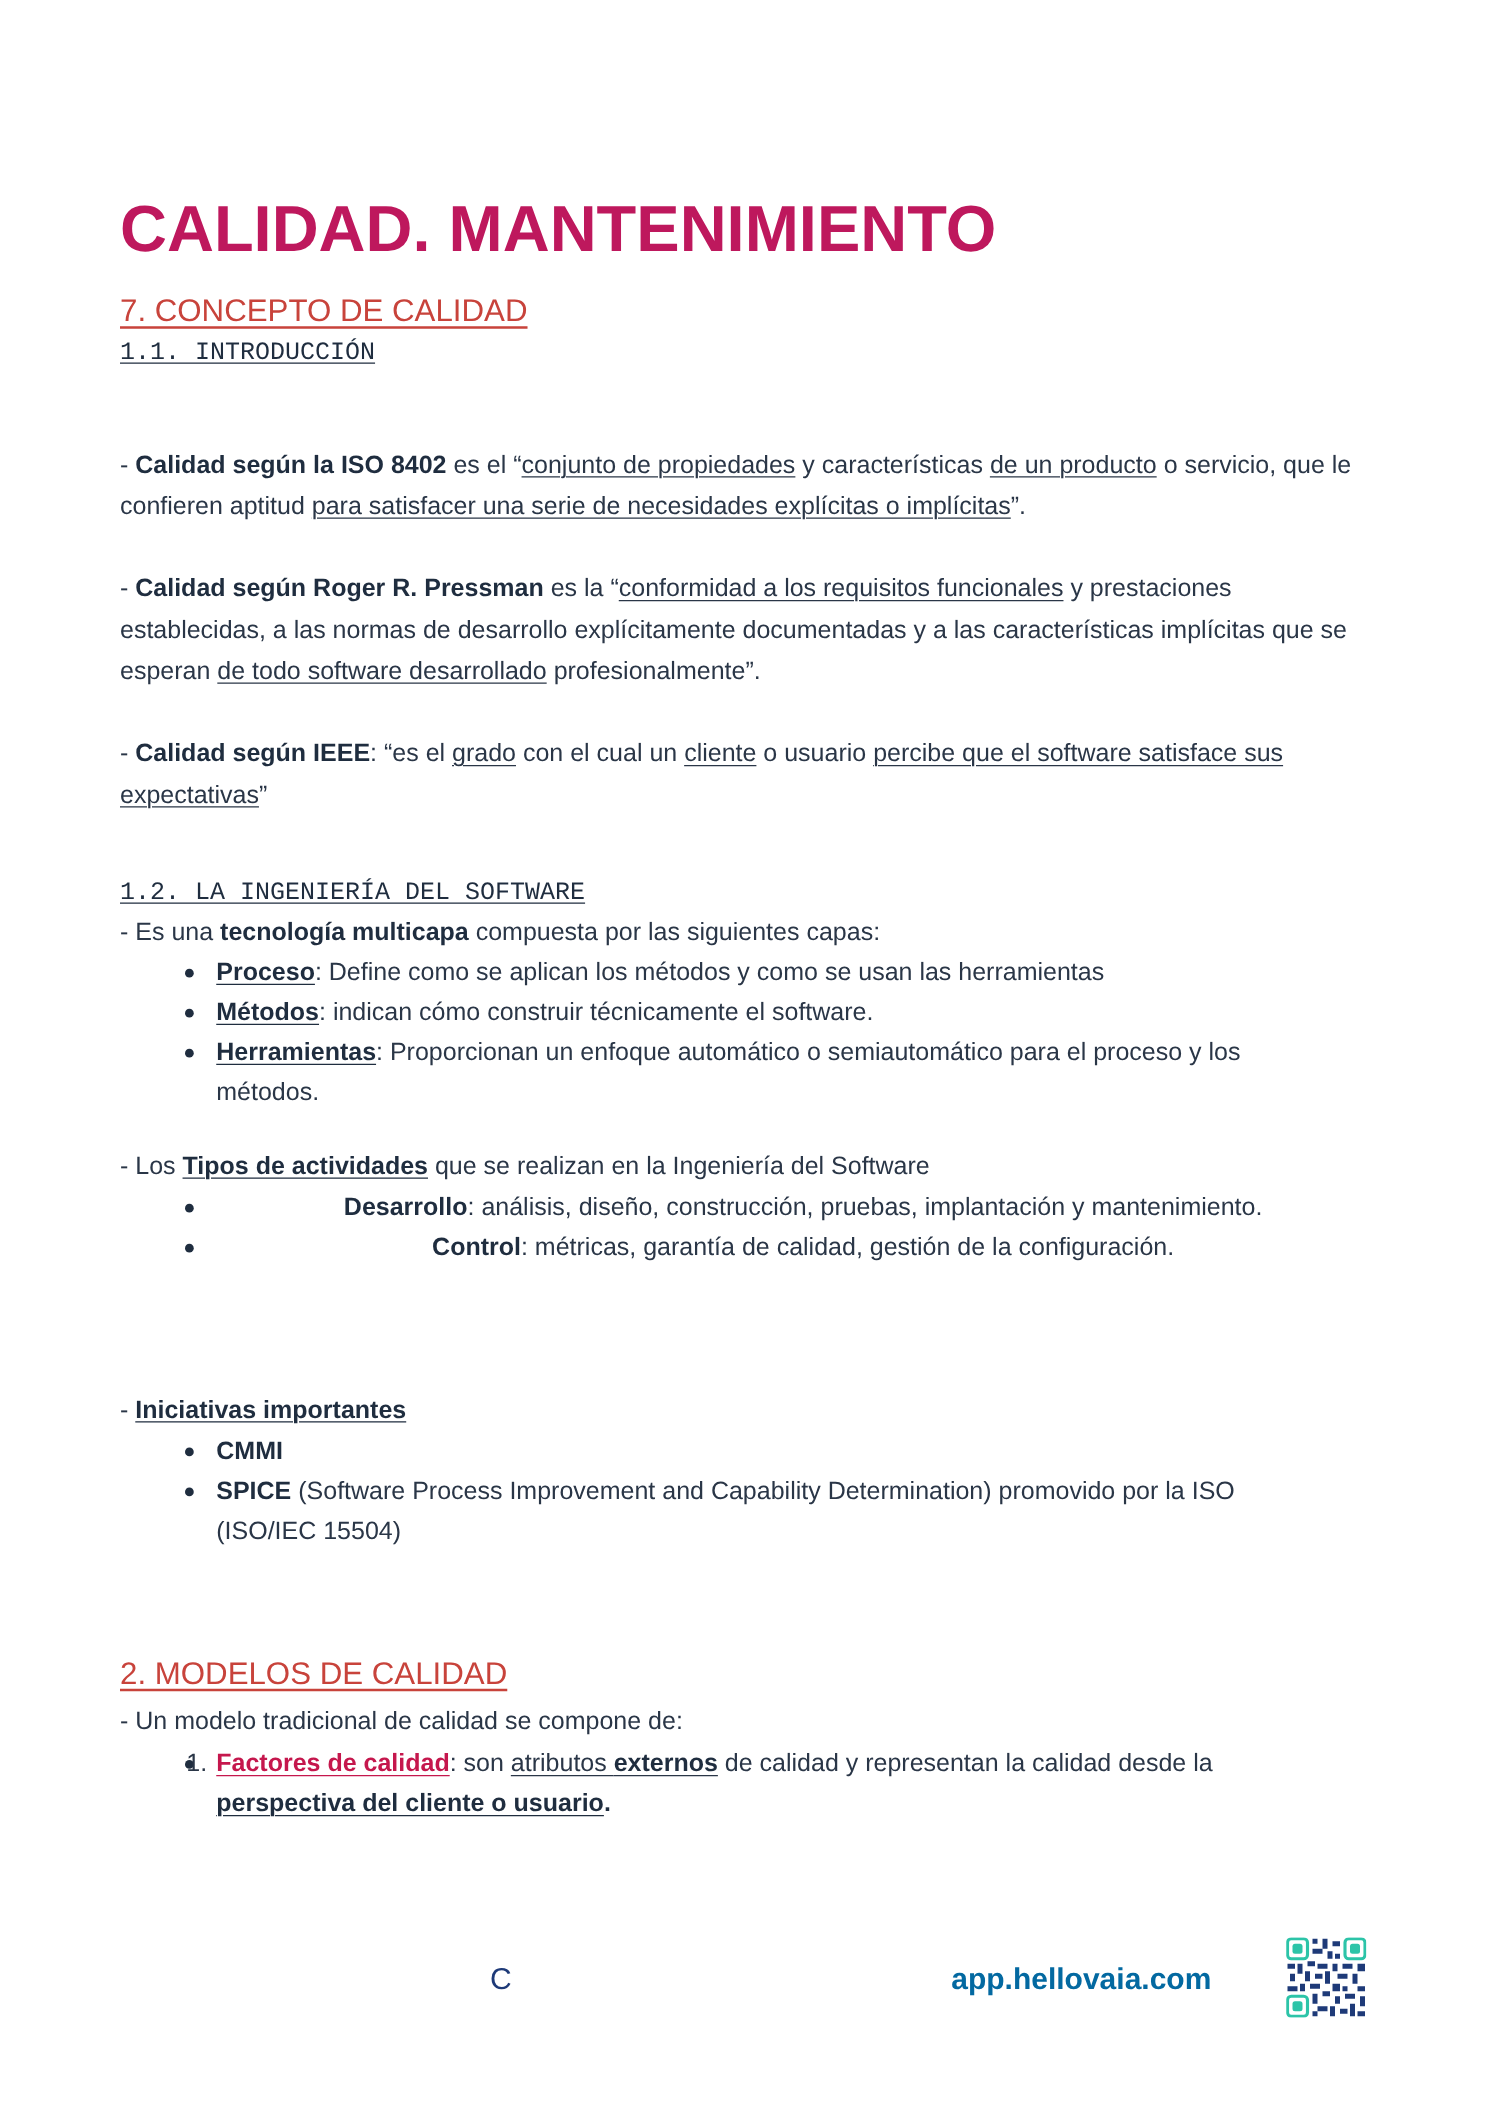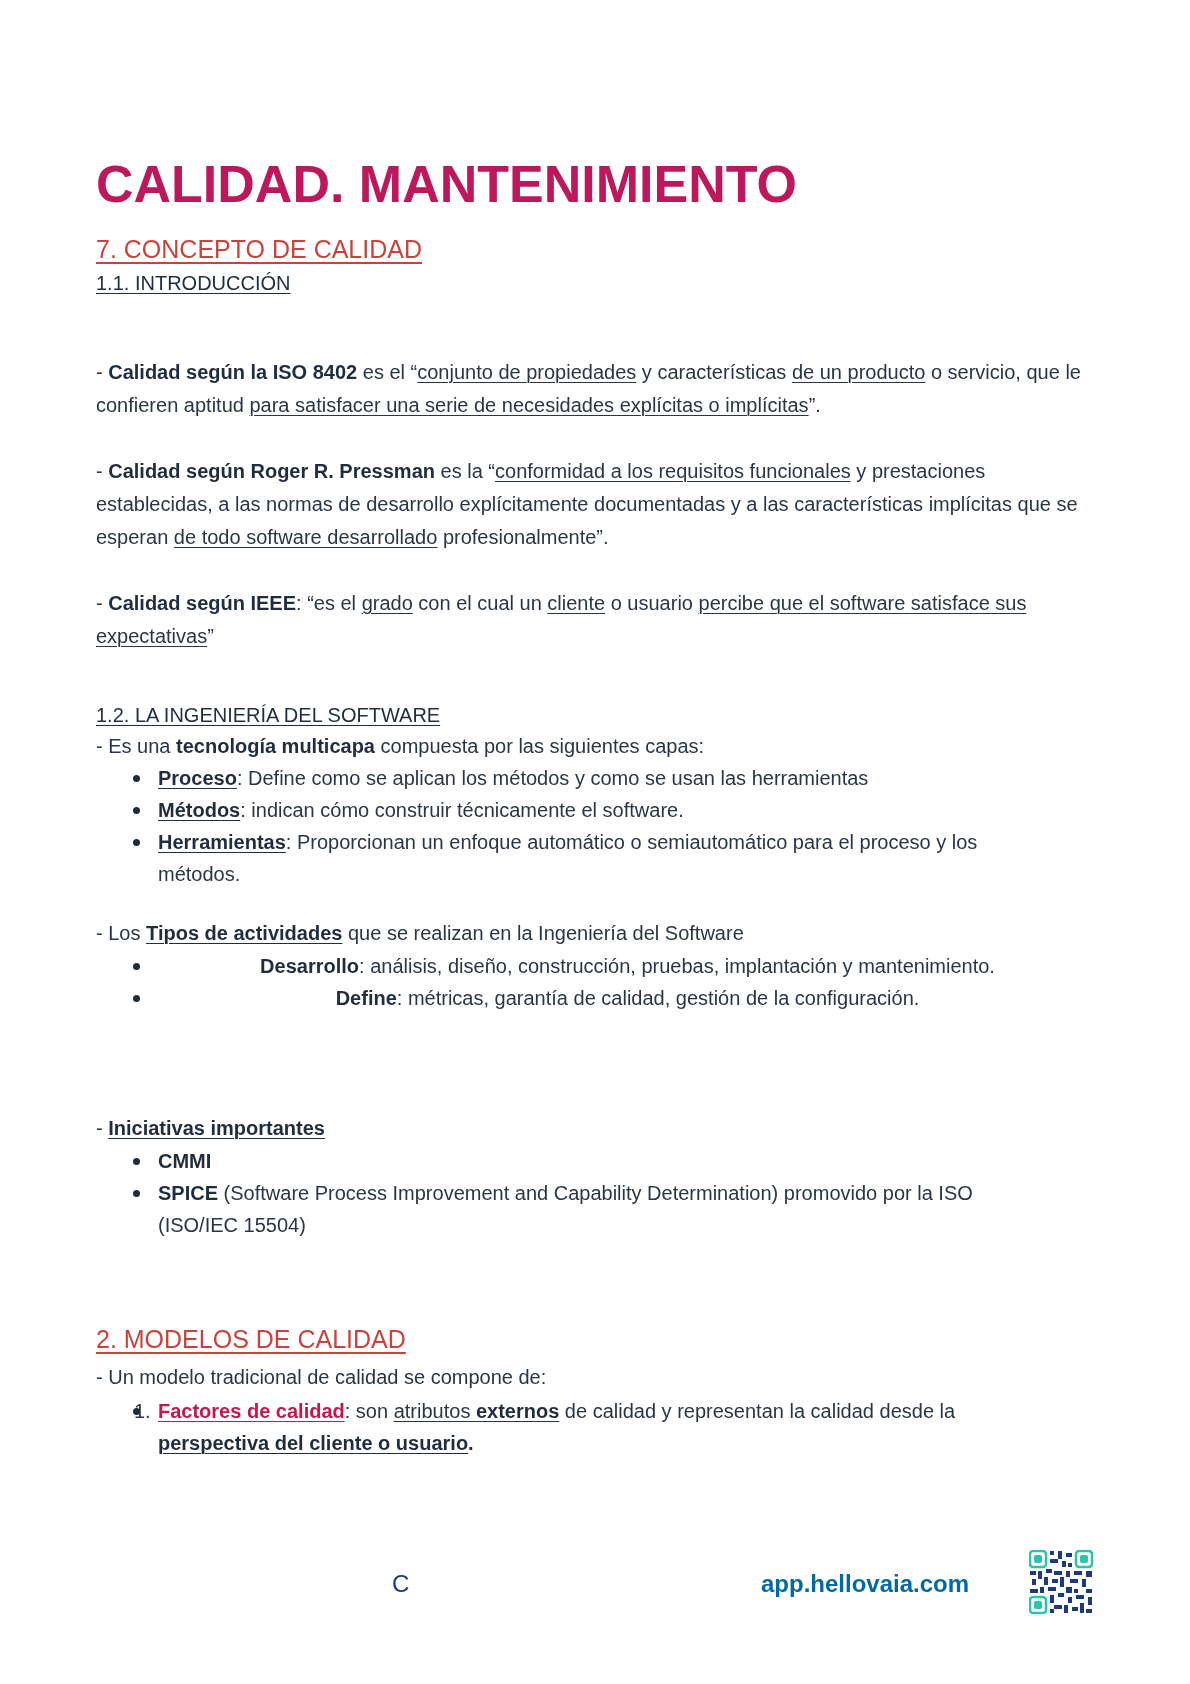--- a/index.html
+++ b/index.html
@@ -4,26 +4,26 @@
 <style>
   html, body { margin: 0; padding: 0; background: #ffffff; }
   body { width: 1190px; height: 1684px; position: relative; overflow: hidden;
          font-family: "Liberation Sans", "DejaVu Sans", sans-serif; color: #1e2b3c; }
   .page { position: absolute; left: 96px; top: 0; width: 1000px; }
   .title { position: absolute; top: 152px; left: 0; font-size: 52px; font-weight: 700;
            color: #be185d; letter-spacing: 0px; line-height: 64px; white-space: nowrap; }
   .h1 { position: absolute; left: 0; font-size: 25px; color: #c8433b; text-decoration: underline;
         text-decoration-thickness: 2px; text-underline-offset: 4px; line-height: 32px; white-space: nowrap; }
   .h2 { position: absolute; left: 0; font-size: 20px; color: #1f2d3f; text-decoration: underline;
-        text-decoration-thickness: 1px; text-underline-offset: 3px; line-height: 26px; white-space: nowrap; }
+        text-decoration-thickness: 1px; text-underline-offset: 3px; line-height: 26px; white-space: nowrap; font-family: Liberation Mono, monospace; }
   .para { position: absolute; left: 0; width: 1000px; font-size: 20px; line-height: 33px; color: #2a3647; }
   .line { position: absolute; left: 0; font-size: 20px; line-height: 30px; color: #2a3647; white-space: nowrap; }
   b { color: #1f2d3f; font-weight: 700; }
   u { text-decoration-thickness: 1px; text-underline-offset: 3px; }
-  .ul { position: absolute; left: 1px; width: 1000px; margin: 0; padding: 0; list-style: none; }
+  .ul { position: absolute; left: 16px; width: 1000px; margin: 0; padding: 0; list-style: none; }
   .ul li { position: relative; padding-left: 61px; font-size: 20px; line-height: 32px; color: #2a3647; }
   .ul li::before { content: ""; position: absolute; left: 36px; top: 13px; width: 7px; height: 7px;
                    border-radius: 50%; background: #1f2d3f; }
   .ol li { position: relative; padding-left: 61px; font-size: 20px; line-height: 32px; color: #2a3647; list-style: none; }
   .ol .num { position: absolute; left: 37px; }
   .pink { color: #c5174d; }
   .pink u { text-decoration-color: #c5174d; }
   .footer-c { position: absolute; left: 392px; top: 1570px; font-size: 24px; color: #1e3a78; }
   .footer-url { position: absolute; left: 761px; top: 1570px; font-size: 24px; font-weight: 700; color: #0369a1; }
   .qr { position: absolute; left: 1029px; top: 1550px; width: 64px; height: 64px; }
@@ -58,21 +58,21 @@
     <li><b><u>Proceso</u></b><span>: Define como se aplican los métodos y como se usan las herramientas</span></li>
     <li><b><u>Métodos</u></b><span>: indican cómo construir técnicamente el software.</span></li>
     <li style="padding-right:40px;"><b><u>Herramientas</u></b><span>: Proporcionan un enfoque automático o semiautomático para el proceso y los métodos.</span></li>
   </ul>
 
   <div class="line" style="top:918px;">
     <span>- Los </span><b><u>Tipos de actividades</u></b><span> que se realizan en la Ingeniería del Software</span>
   </div>
   <ul class="ul" style="top:950px;text-align:center;">
     <li><b>Desarrollo</b><span>: análisis, diseño, construcción, pruebas, implantación y mantenimiento.</span></li>
-    <li><b>Define</b><span>: métricas, garantía de calidad, gestión de la configuración.</span></li>
+    <li><b>Control</b><span>: métricas, garantía de calidad, gestión de la configuración.</span></li>
   </ul>
 
   <div class="line" style="top:1113px;">
     <span>- </span><b><u>Iniciativas importantes</u></b>
   </div>
   <ul class="ul" style="top:1145px;">
     <li><b>CMMI</b></li>
     <li style="padding-right:40px;"><b>SPICE</b><span> (Software Process Improvement and Capability Determination) promovido por la ISO (ISO/IEC 15504)</span></li>
   </ul>
 

